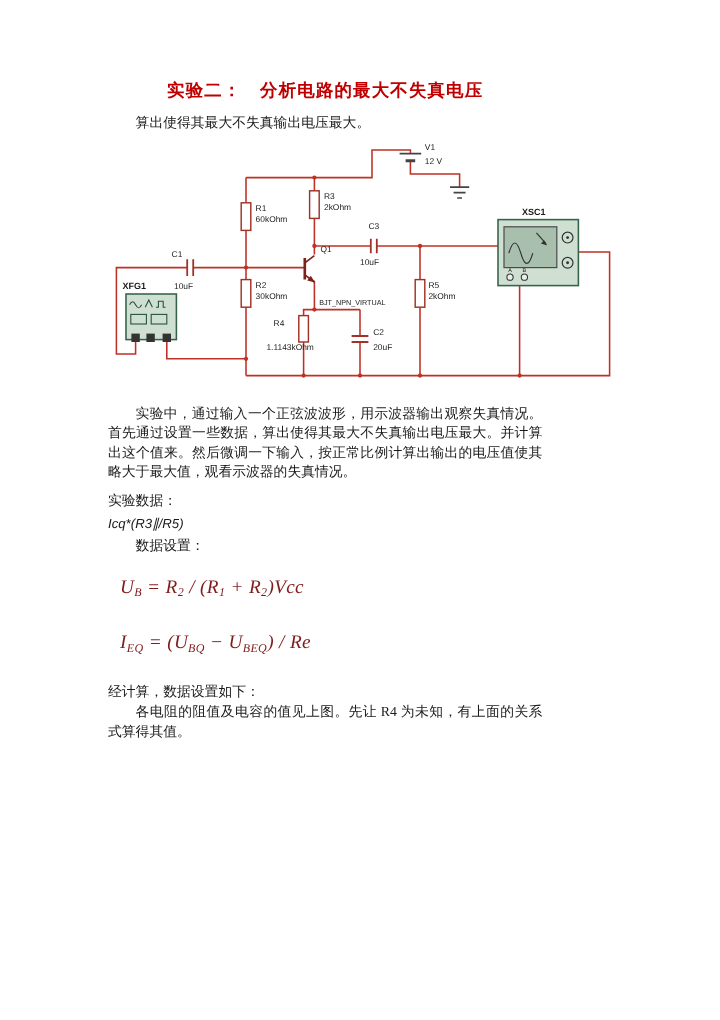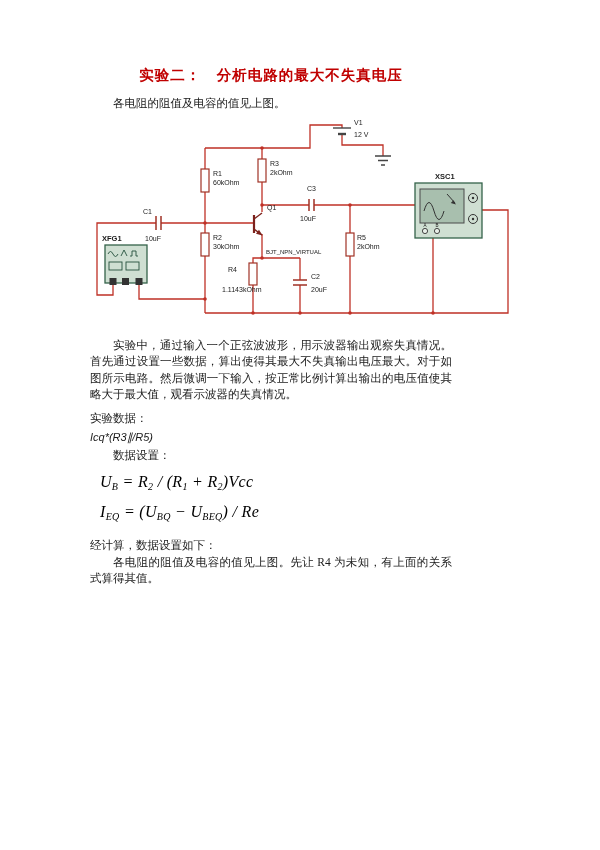--- a/index.html
+++ b/index.html
@@ -13,34 +13,34 @@
   .heading{margin-top:5px;}
   .indent{text-indent:2em;}
   .circuit{position:relative;height:218px;margin:2px 0 6px 0;}
   .circuit svg{position:absolute;left:-5px;top:0;}
   .sans-line{font-family:"Liberation Sans",sans-serif;font-size:11px;
              line-height:17px;margin:3px 0 1px 0;font-style:italic;}
   .sqrt{white-space:nowrap;}
   .sqrt .rad{font-size:14px;}
   .sqrt .sqrt-n{border-top:1px solid #222;font-size:11px;padding:0 1px;}
   .formulas{margin:6px 0 8px 10px;}
-  .formula{font-style:italic;font-size:16px;line-height:25px;color:#000000;
+  .formula{font-style:italic;font-size:16px;line-height:41px;color:#7f1d1d;
            letter-spacing:0.3px;}
   .formula .sub{font-size:10px;vertical-align:-3px;}
   .mt{margin-top:8px;}
 </style>
 </head>
 <body>
 
 <div class="page">
  <div class="content">
 
   <h1 class="title">实验二：　分析电路的最大不失真电压</h1>
 
-  <p class="indent">各电阻的阻值及电容的值见上图。</p>
+  <p class="indent">算出使得其最大不失真输出电压最大。</p>
 
   <div class="circuit">
    <svg viewBox="85 140 435 218" width="435" height="218">
 
     <g stroke="#bf3026" stroke-width="1.3" fill="none">
       <path d="M205,175 H310 V152 H342 V155"></path>
       <path d="M342,161 V172 H383 V183"></path>
       <path d="M205,175 V196"></path>
       <path d="M205,219 V260"></path>
       <path d="M205,283 V340"></path>
@@ -157,21 +157,21 @@
       <text x="311" y="306">C2</text>
       <text x="311" y="319">20uF</text>
       <text x="267" y="237">Q1</text>
       <text x="266" y="281" font-size="6">BJT_NPN_VIRTUAL</text>
       <text x="102" y="268" font-size="7.5" font-weight="bold">XFG1</text>
       <text x="435" y="206" font-size="7.5" font-weight="bold">XSC1</text>
     </g>
    </svg>
   </div>
 
-  <p class="indent">实验中，通过输入一个正弦波波形，用示波器输出观察失真情况。首先通过设置一些数据，算出使得其最大不失真输出电压最大。对于如图所示电路。然后微调一下输入，按正常比例计算出输出的电压值使其略大于最大值，观看示波器的失真情况。</p>
+  <p class="indent">实验中，通过输入一个正弦波波形，用示波器输出观察失真情况。首先通过设置一些数据，算出使得其最大不失真输出电压最大。并计算出这个值来。然后微调一下输入，按正常比例计算出输出的电压值使其略大于最大值，观看示波器的失真情况。</p>
 
   <p class="heading mt">实验数据：</p>
   <div class="sans-line">Icq*(R3∥/R5)</div>
   <p class="indent">数据设置：</p>
 
   <div class="formulas">
         <div class="formula"><span>U</span><span class="sub">B</span><span> = R</span><span class="sub">2</span><span> / (R</span><span class="sub">1</span><span> + R</span><span class="sub">2</span><span>)Vcc</span></div>
         <div class="formula"><span>I</span><span class="sub">EQ</span><span> = (U</span><span class="sub">BQ</span><span> − U</span><span class="sub">BEQ</span><span>) / Re</span></div>
       </div>
 

